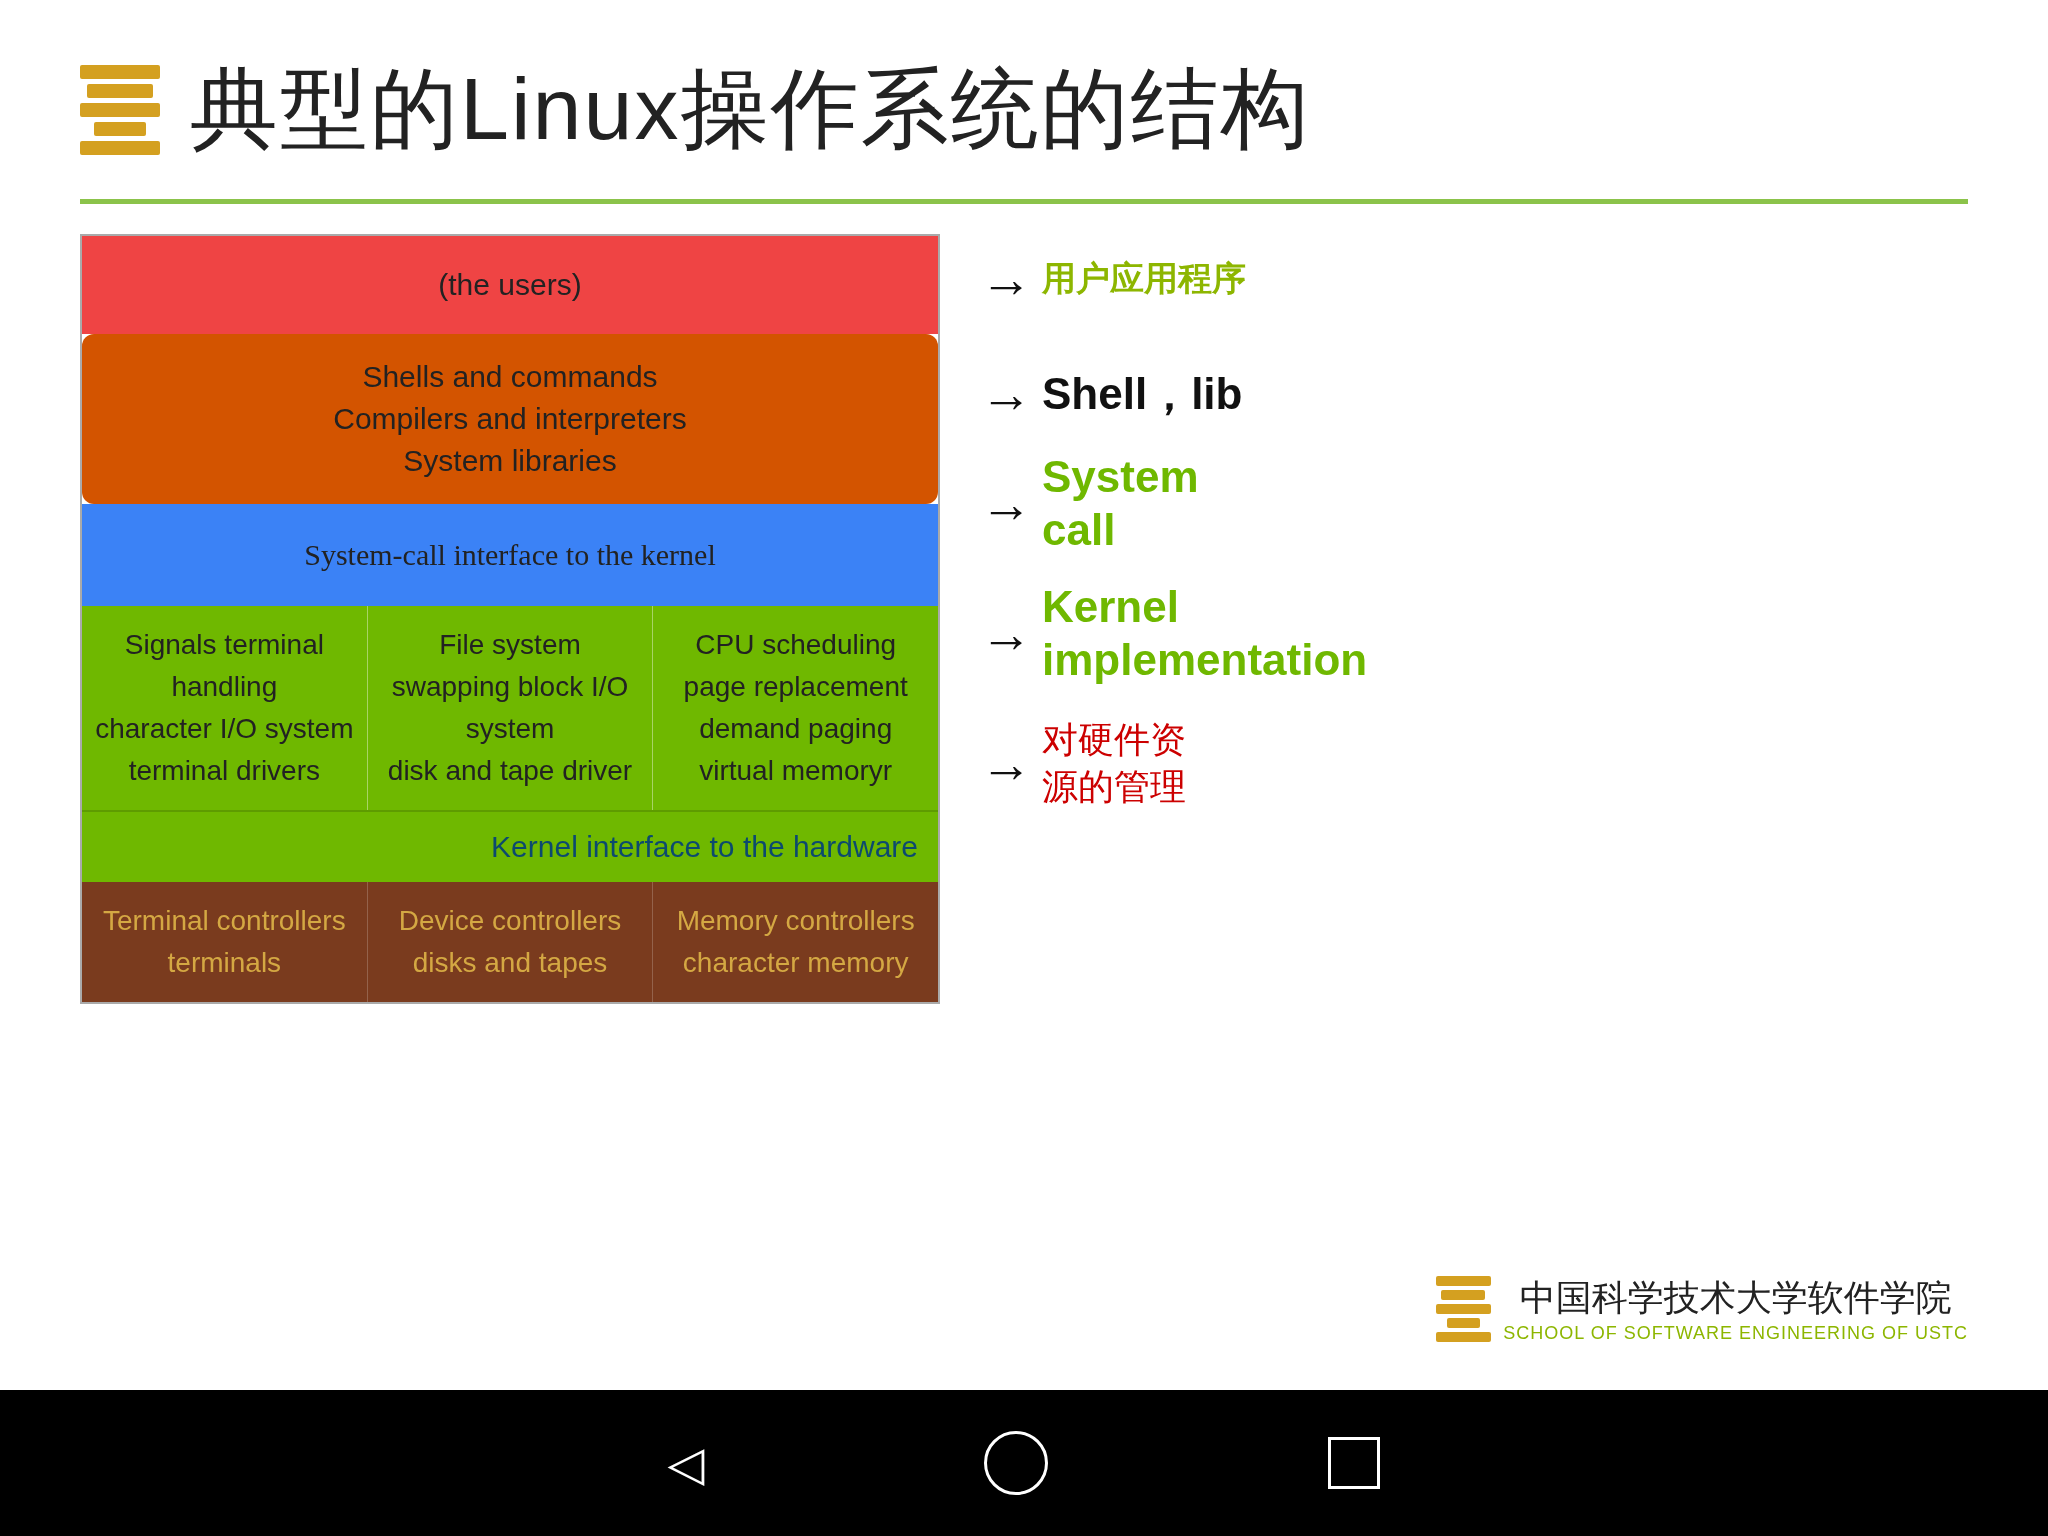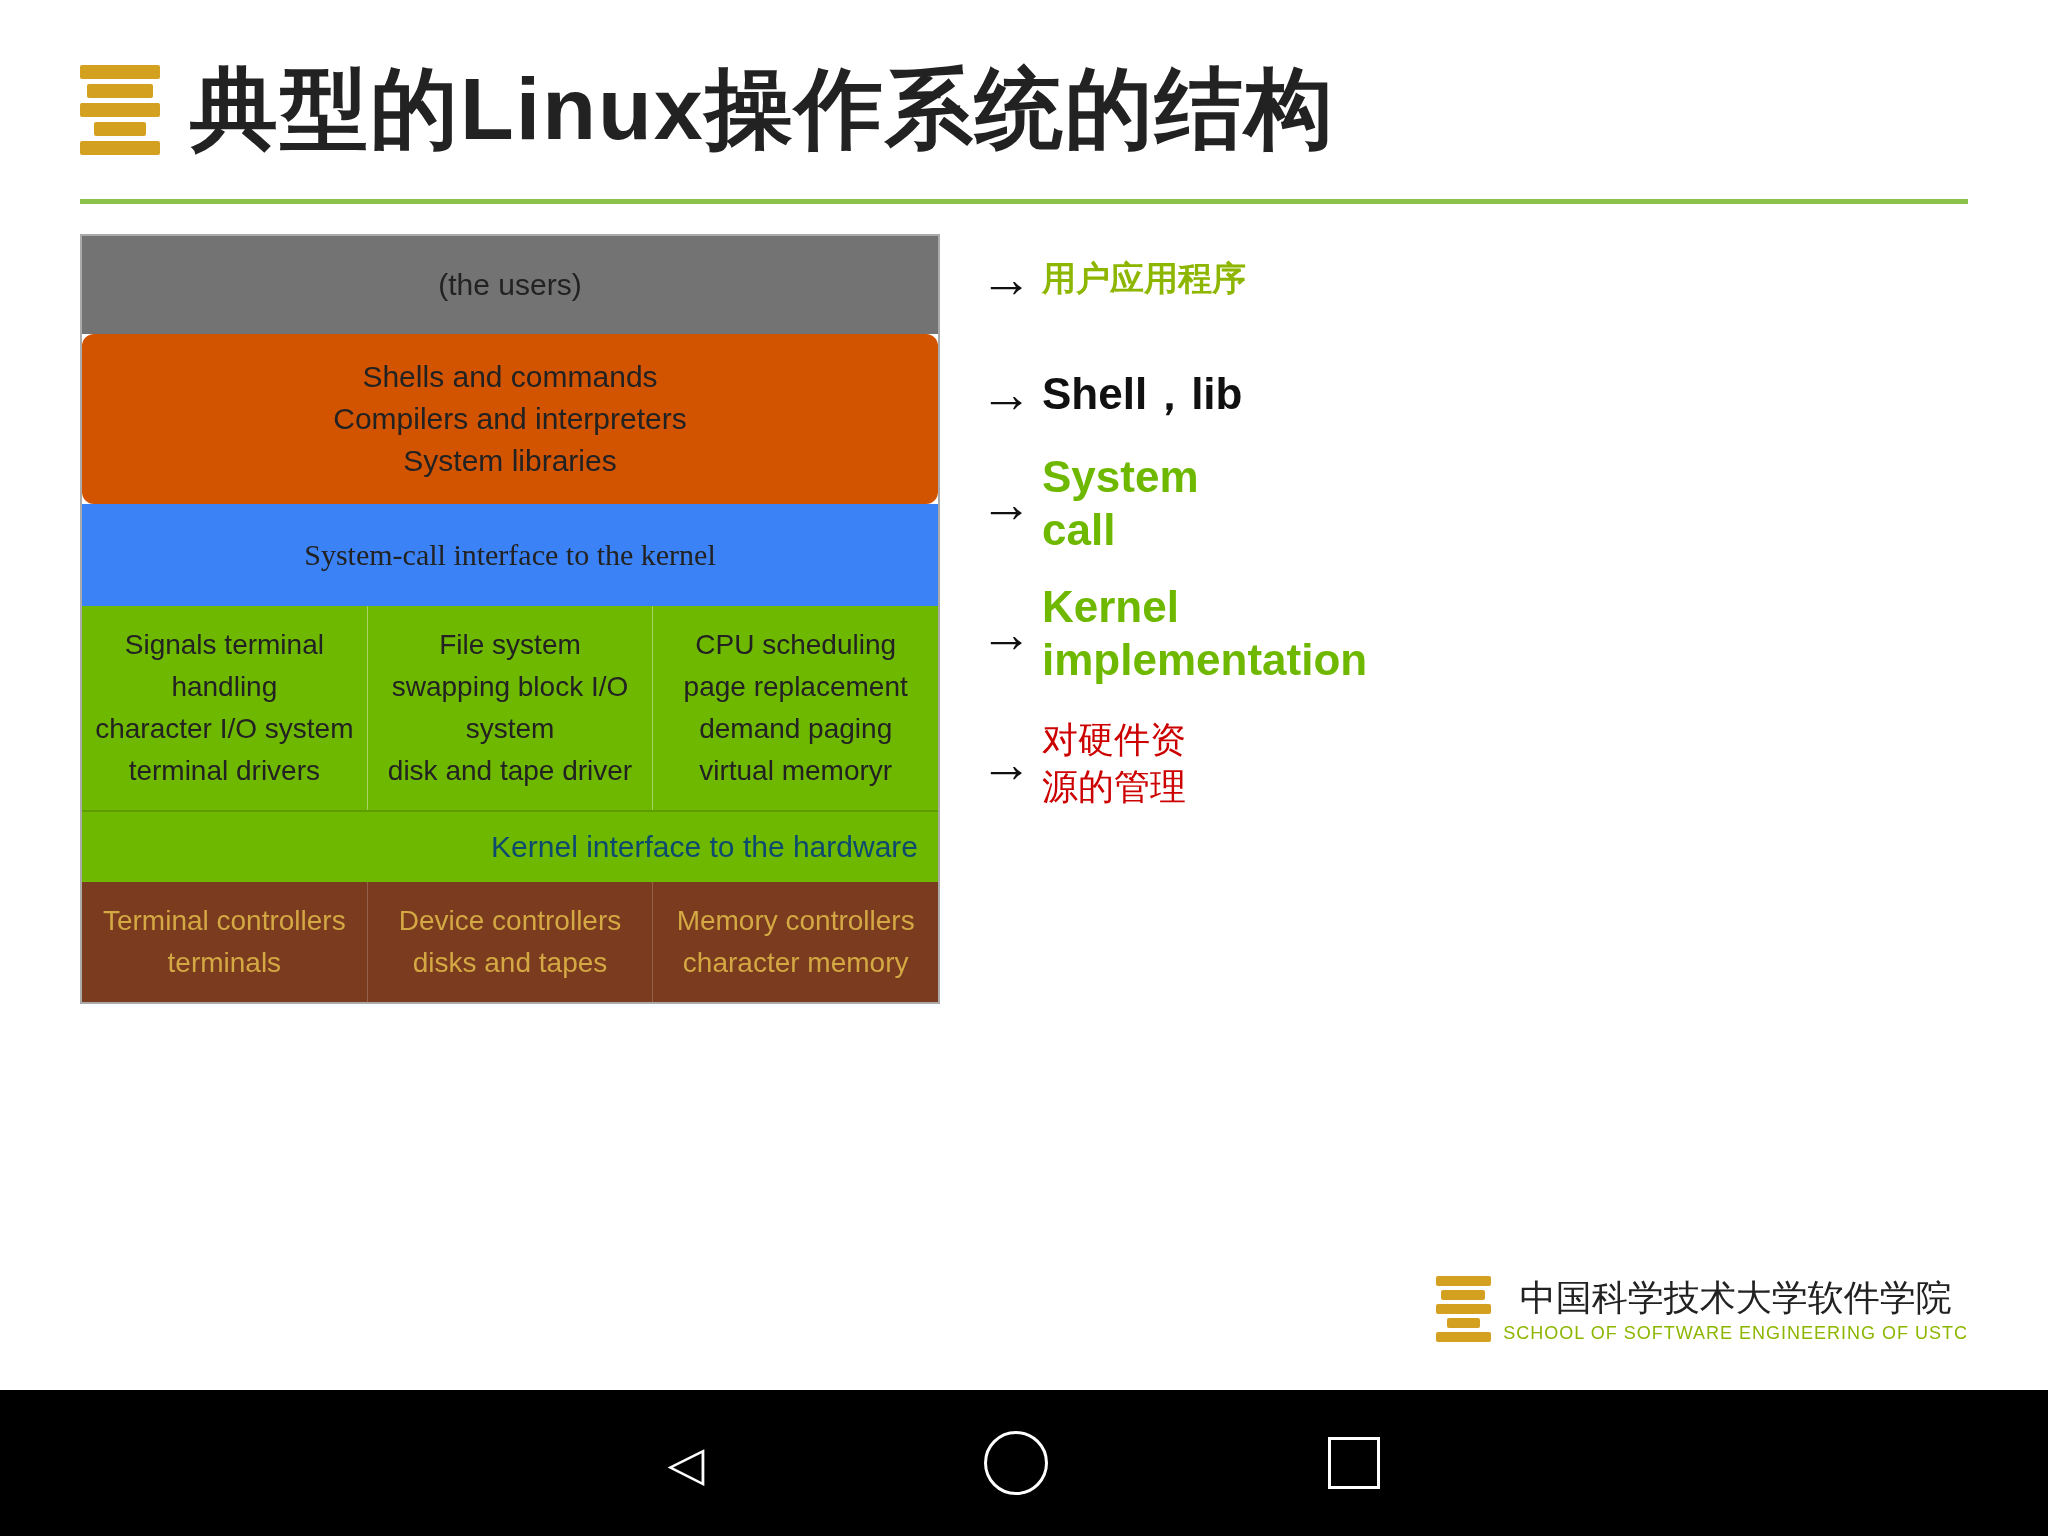--- a/index.html
+++ b/index.html
@@ -36,21 +36,21 @@
     
     #header {
       display: flex;
       align-items: center;
       padding: 50px 80px 0 80px;
       gap: 30px;
     }
     #title-text {
       font-size: 88px;
       color: #222222;
-      font-weight: 700;
+      font-weight: 400;
       letter-spacing: 2px;
     }
 
     
     #divider {
       height: 5px;
       background: linear-gradient(to right, #8bc34a, #8bc34a);
       margin: 30px 80px 20px 80px;
     }
 
@@ -71,21 +71,21 @@
 
     .layer {
       width: 100%;
       text-align: center;
       color: #222;
       font-size: 30px;
       line-height: 1.4;
     }
 
     .layer-users {
-      background: #737373;
+      background: #ef4444;
       padding: 28px 20px;
       color: #222;
     }
 
     .kernel-col {
       flex: 1;
       padding: 18px 12px;
       text-align: center;
       font-size: 28px;
       line-height: 1.5;

